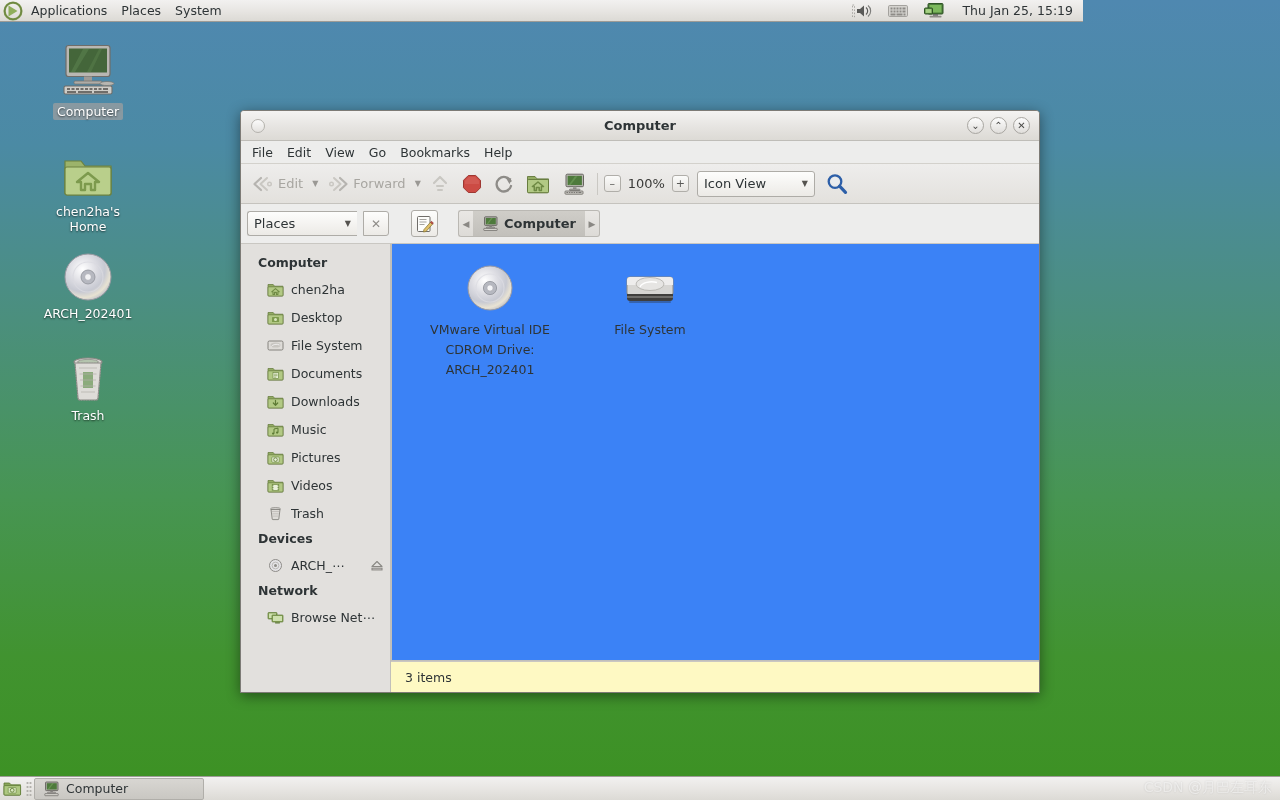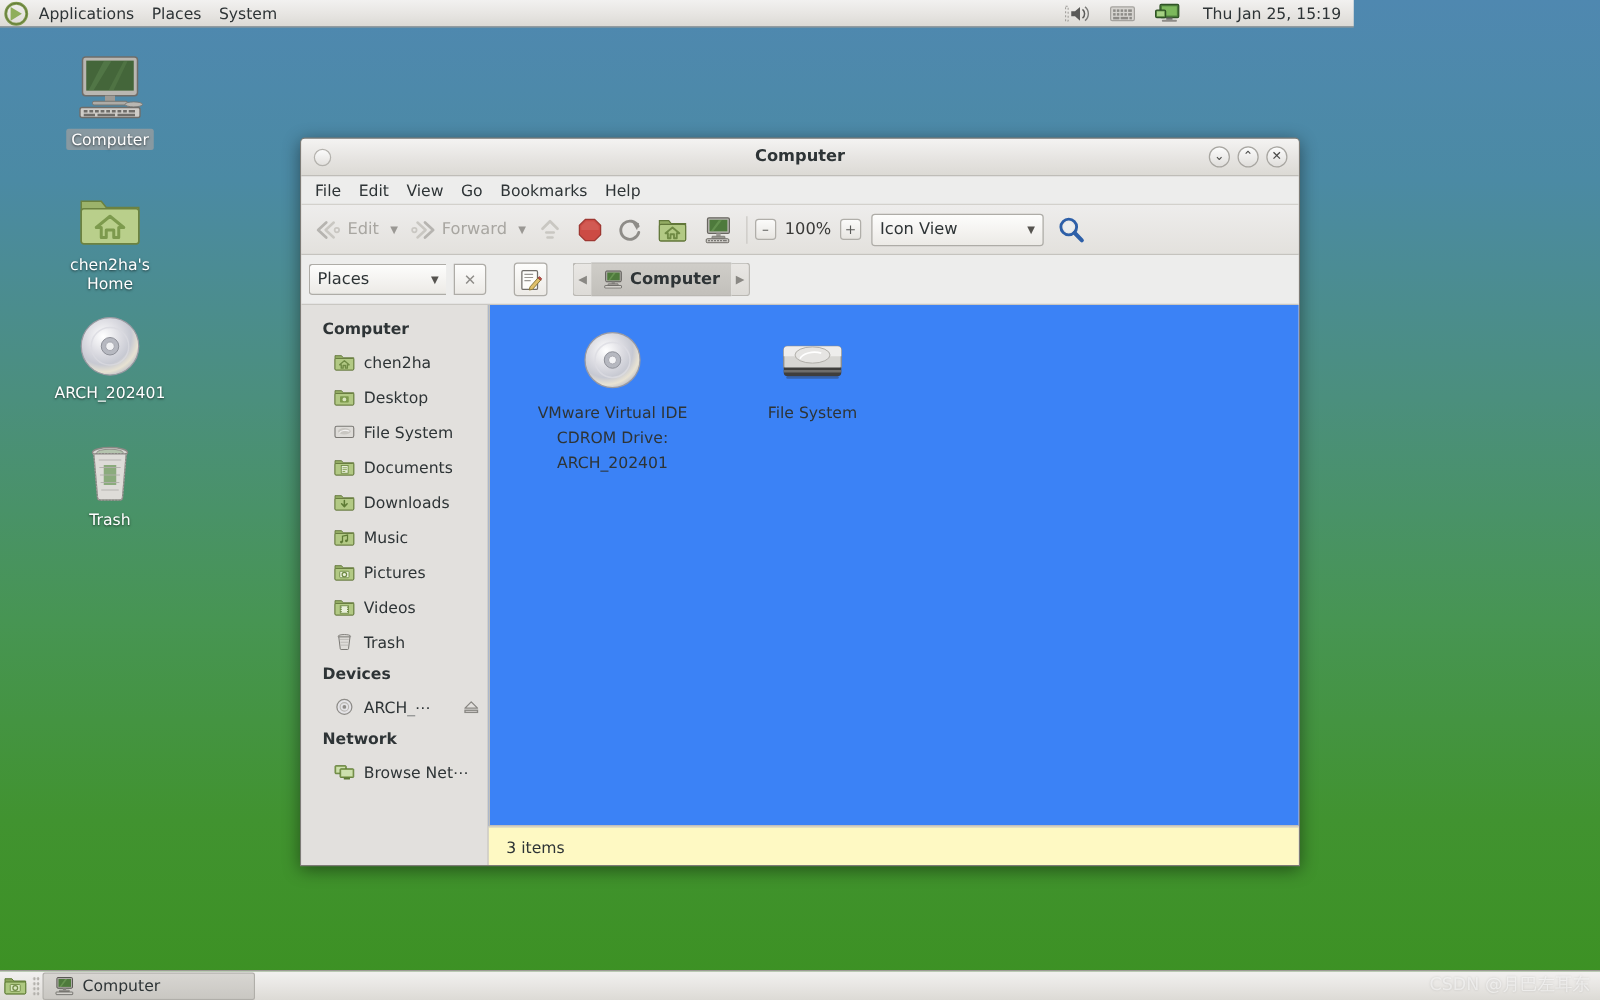--- a/index.html
+++ b/index.html
@@ -86,21 +86,21 @@
   .tb-btn.disabled { color: #a8a6a1; }
   .tb-arrow { font-size: 8px; color: #9a9894; padding: 0 2px; }
   .tb-sep { width: 1px; height: 22px; background: #cac8c3; margin: 0 4px; }
   #zoom-level { font-size: 13px; color: #3a3a38; padding: 0 5px; }
   .zoom-btn {
     width: 17px; height: 17px; border: 1px solid #b0aea9; border-radius: 3px;
     background: linear-gradient(to bottom,#fbfbfa,#e7e5e1);
     display:flex;align-items:center;justify-content:center; font-size:11px; color:#5a5a58; cursor: default;
   }
   #view-select {
-    margin-left: 6px; width: 138px; height: 26px;
+    margin-left: 6px; width: 118px; height: 26px;
     border: 1px solid #aeaca7; border-radius: 3px;
     background: linear-gradient(to bottom,#fdfdfc,#eceae6);
     display: flex; align-items: center; padding: 0 6px; font-size: 13px; color: #2e3436; cursor: default;
   }
   #view-select .sel-arrow { margin-left: auto; font-size: 8px; color: #55534f; }
 
   #fm-locationbar {
     height: 40px; flex: 0 0 40px; display: flex; align-items: center;
     background: #ededec; border-bottom: 1px solid #c9c7c2; padding: 0 6px; gap: 6px;
   }

